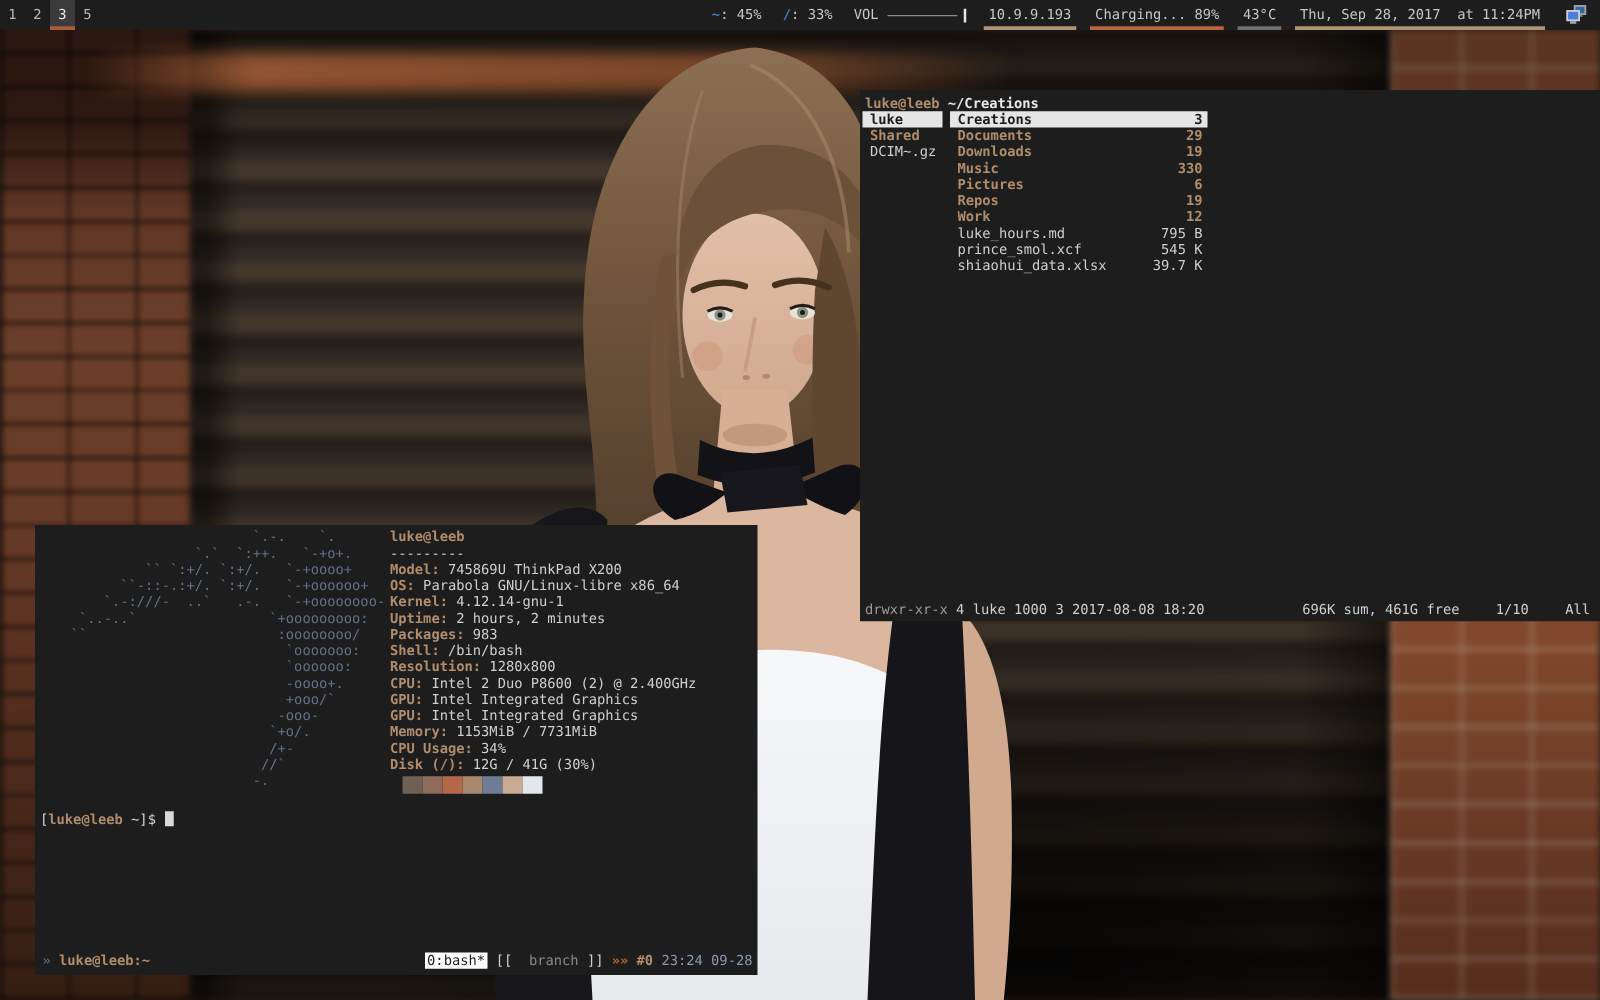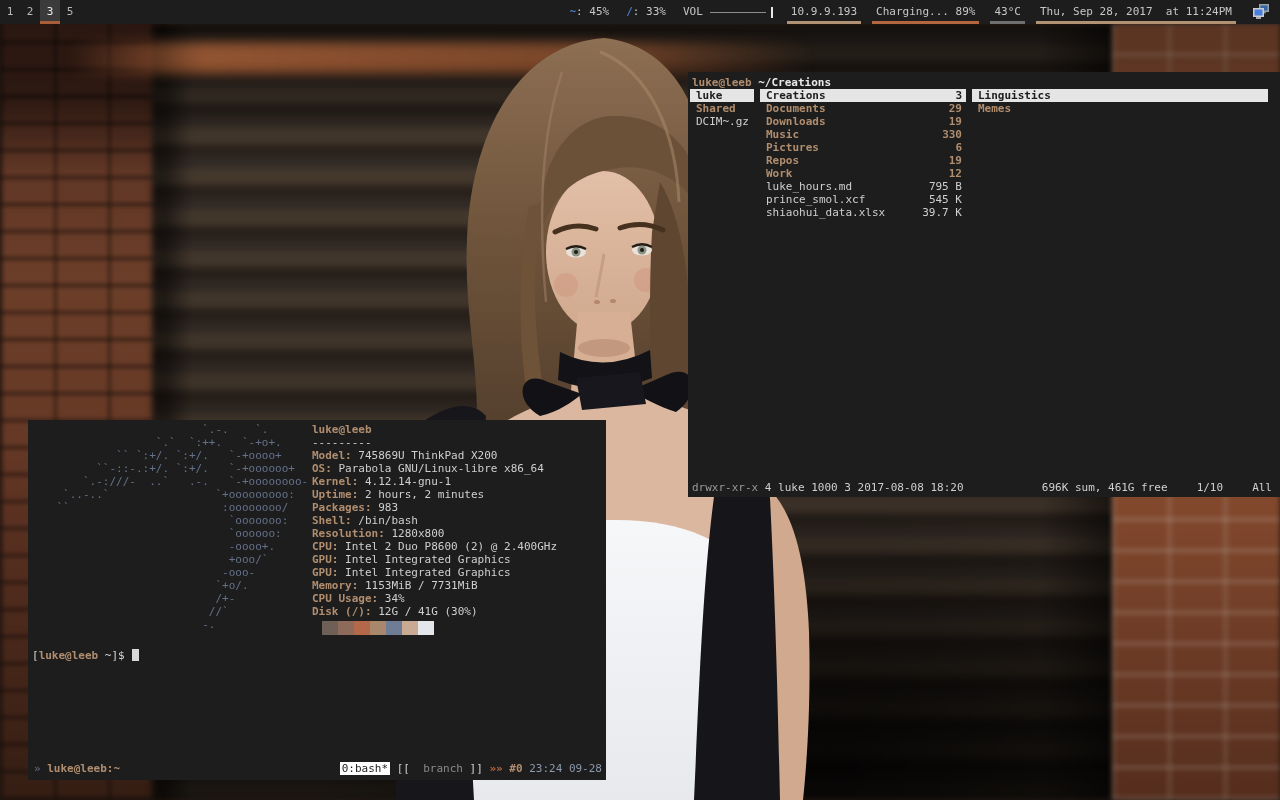--- a/index.html
+++ b/index.html
@@ -225,24 +225,20 @@
         <div class="r-row dir sel"><span class="nm">Creations</span><span>3</span></div>
         <div class="r-row dir"><span class="nm">Documents</span><span>29</span></div>
         <div class="r-row dir"><span class="nm">Downloads</span><span>19</span></div>
         <div class="r-row dir"><span class="nm">Music</span><span>330</span></div>
         <div class="r-row dir"><span class="nm">Pictures</span><span>6</span></div>
         <div class="r-row dir"><span class="nm">Repos</span><span>19</span></div>
         <div class="r-row dir"><span class="nm">Work</span><span>12</span></div>
         <div class="r-row file"><span class="nm">luke_hours.md</span><span>795 B</span></div>
         <div class="r-row file"><span class="nm">prince_smol.xcf</span><span>545 K</span></div>
         <div class="r-row file"><span class="nm">shiaohui_data.xlsx</span><span>39.7 K</span></div>
-      </div>
-      <div class="r-col preview">
-        <div class="r-row dir sel"><span class="nm">Linguistics</span></div>
-        <div class="r-row dir"><span class="nm">Memes</span></div>
       </div>
     </div>
     <div class="r-status">
       <span class="dim" style="color:#9a9a9a">drwxr-xr-x</span>
         <span style="white-space:pre"> 4 luke 1000 3 2017-08-08 18:20</span>
       <span class="right"><span>696K sum, 461G free</span><span>1/10</span><span>All</span></span>
     </div>
   </div>
 
   <div class="win terminal">

